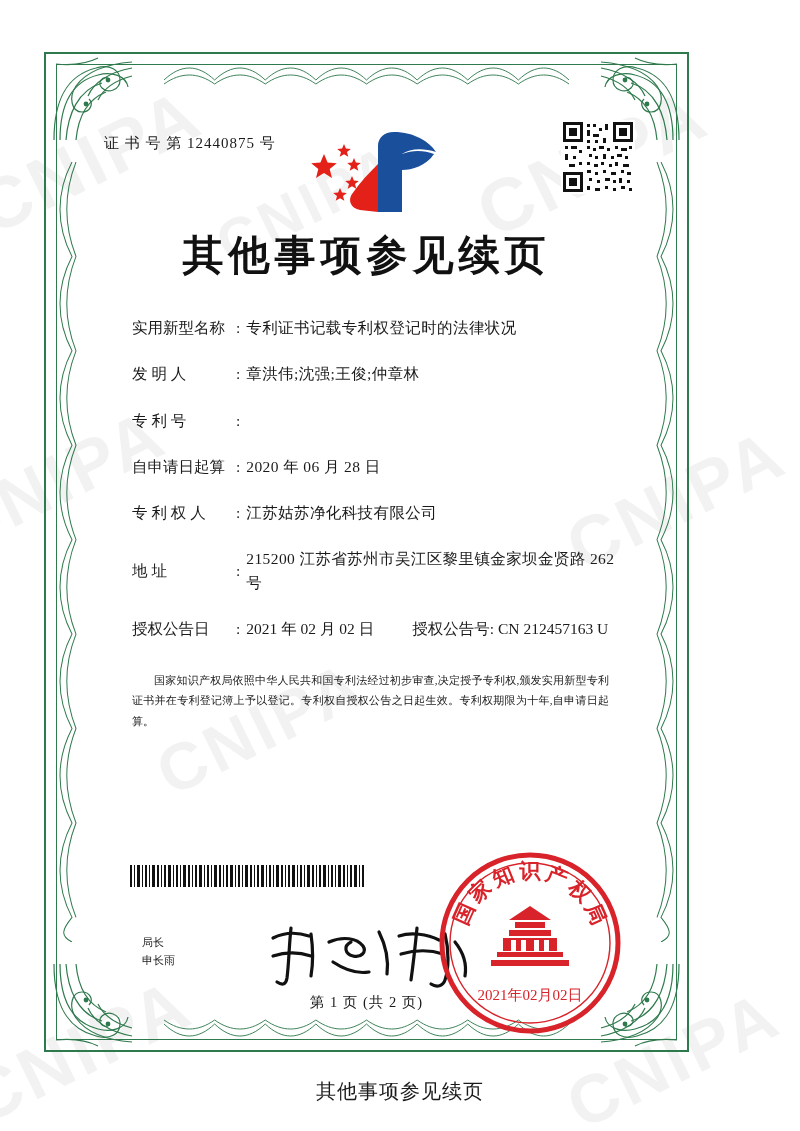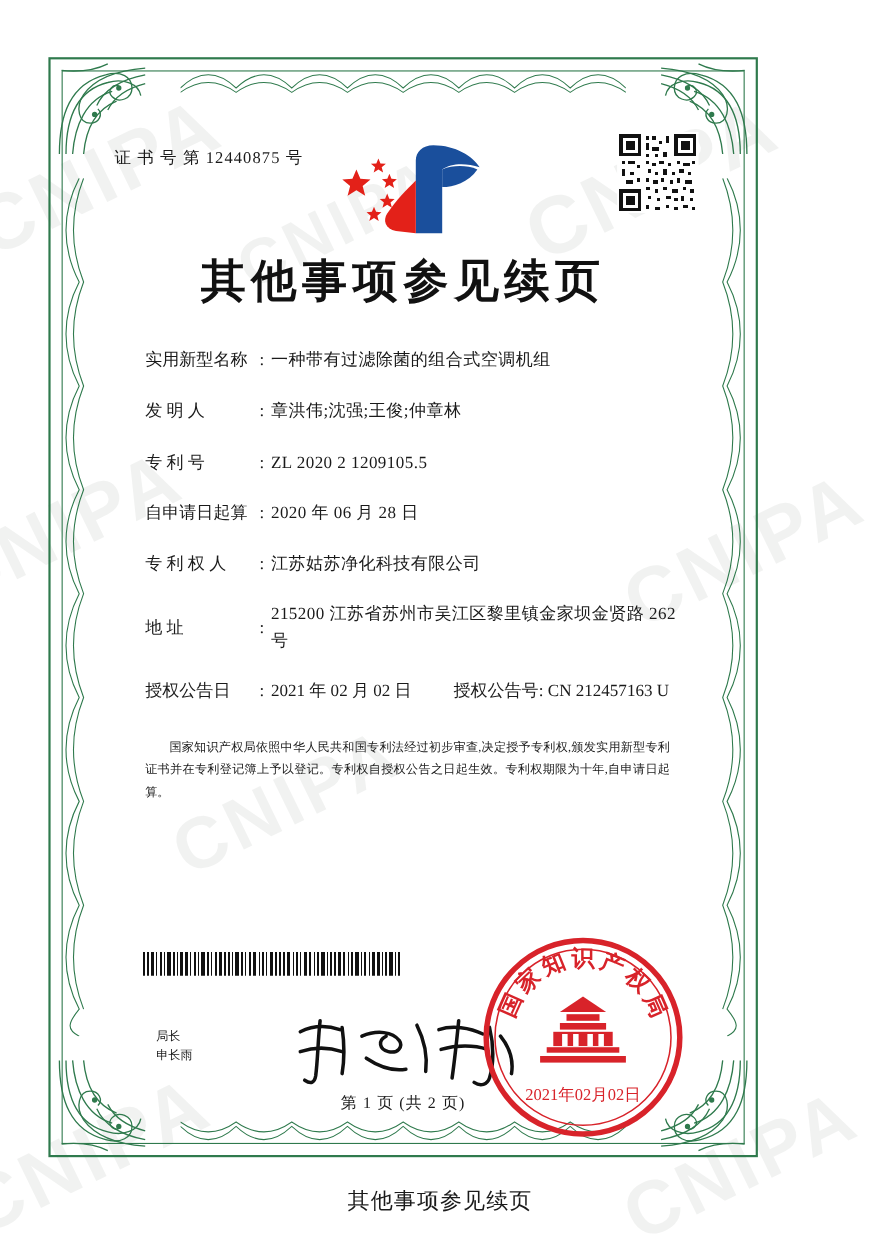--- a/index.html
+++ b/index.html
@@ -432,31 +432,30 @@
         </g>
       </svg>
     </div>
 
     <div class="title">其他事项参见续页</div>
 
     <div class="fields">
       <div class="field-row">
         <span class="field-label">实用新型名称</span>
         <span class="field-colon">:</span>
-        <span class="field-value">一种带有过滤除菌的组合式空调机组</span>
+        <span class="field-value">专利证书记载专利权登记时的法律状况</span>
       </div>
       <div class="field-row">
         <span class="field-label spread">发 明 人</span>
         <span class="field-colon">:</span>
         <span class="field-value">章洪伟;沈强;王俊;仲章林</span>
       </div>
       <div class="field-row">
         <span class="field-label spread">专 利 号</span>
         <span class="field-colon">:</span>
-        <span class="field-value">ZL 2020 2 1209105.5</span>
       </div>
       <div class="field-row">
         <span class="field-label">自申请日起算</span>
         <span class="field-colon">:</span>
         <span class="field-value">2020 年 06 月 28 日</span>
       </div>
       <div class="field-row">
         <span class="field-label spread">专 利 权 人</span>
         <span class="field-colon">:</span>
         <span class="field-value">江苏姑苏净化科技有限公司</span>

